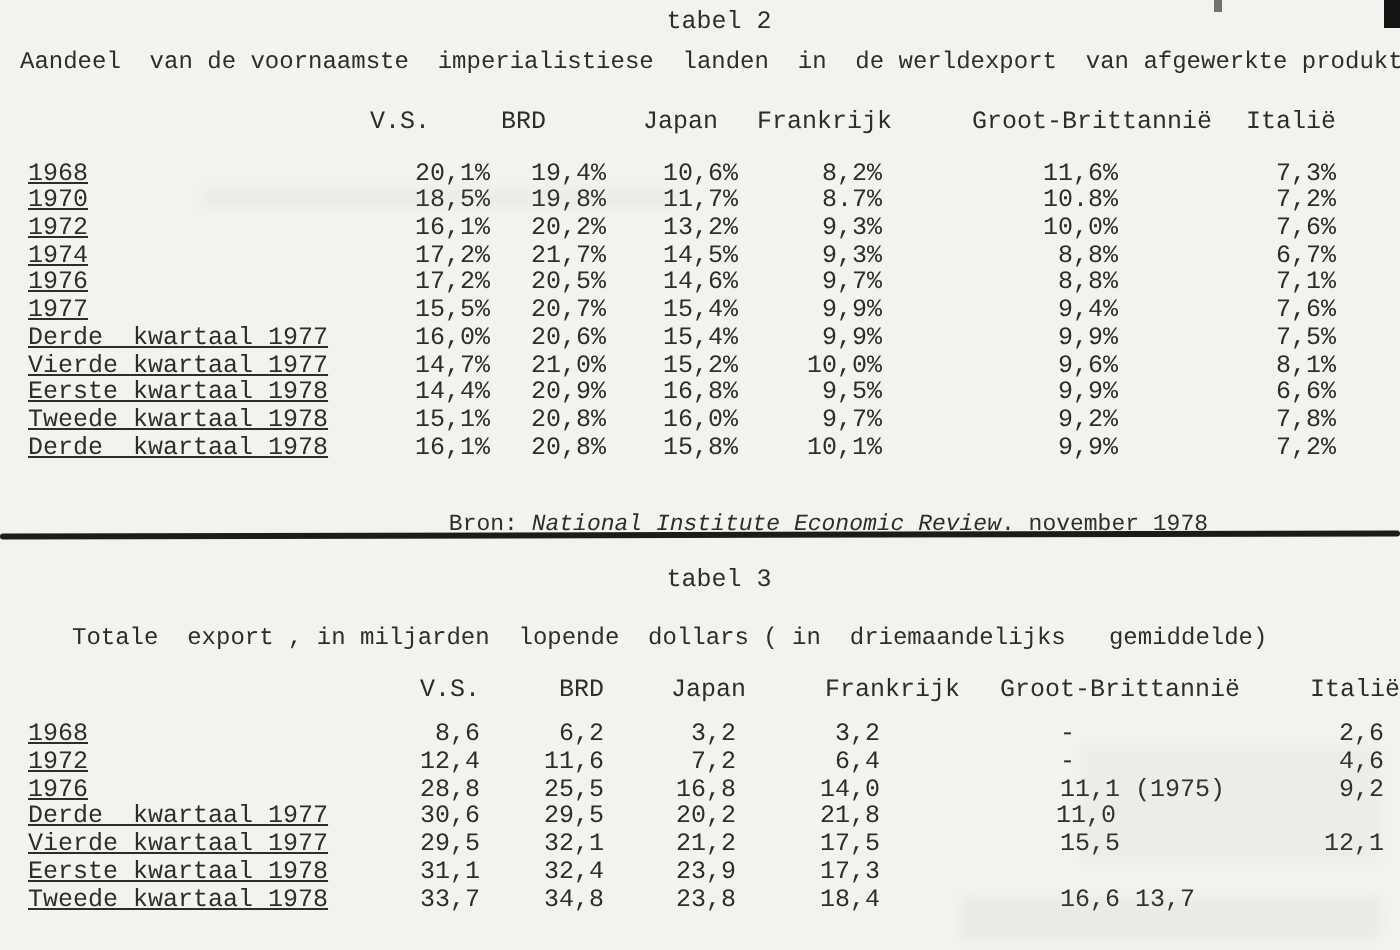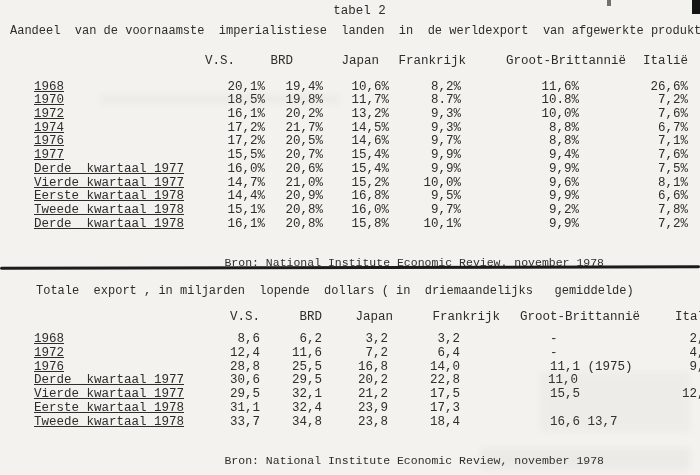--- a/index.html
+++ b/index.html
@@ -18,21 +18,21 @@
   .smudge{position:absolute;background:#8a8a84;filter:blur(3px);}
   .smudge.s1{left:100px;top:94px;width:240px;height:10px;opacity:.06;}
   .smudge.s2{left:540px;top:372px;width:150px;height:60px;opacity:.05;}
   .smudge.s3{left:480px;top:448px;width:210px;height:22px;opacity:.07;}
 
   .title{text-align:center;height:14px;line-height:14px;white-space:pre;margin-left:19px;}
   .subtitle{white-space:pre;font-size:12px;height:13px;line-height:13px;}
   #t2 .subtitle{margin-top:7px;padding-left:10px;}
   #t3 .subtitle{margin-top:16px;padding-left:36px;}
 
-  .thead,.trow{display:grid;height:13.7px;line-height:13.7px;padding-left:20px;}
+  .thead,.trow{display:grid;height:13.7px;line-height:13.7px;}
   #t2 .thead,#t2 .trow{grid-template-columns:196px 49px 58px 66px 72px 118px 109px;}
   #t3 .thead,#t3 .trow{grid-template-columns:196px 44px 62px 66px 72px 118px 134px;}
   #t3 .trow{height:13.8px;line-height:13.8px;}
   #t2 .thead{margin-top:17px;}
   #t3 .thead{margin-top:13px;}
   #t2 .tbody{margin-top:12px;}
   #t3 .tbody{margin-top:8px;}
 
   .c{white-space:pre;text-align:right;overflow:visible;}
   .c.label{text-align:left;padding-left:14px;text-decoration:underline;}
@@ -47,21 +47,21 @@
   #t3 .thead > :nth-child(5){transform:translateX(40px);}
   #t3 .thead > :nth-child(6){transform:translateX(60px);}
   #t3 .thead > :nth-child(7){transform:translateX(8px);}
 
   
   #t3 .v4{text-align:left;padding-left:90px;}
 
   .source{margin-left:183px;font-size:11.5px;height:13px;line-height:13px;white-space:pre;}
   #t2 .source{margin-top:12px;}
   #t3 .source{margin-top:11px;}
-  .journal{}
+  .journal{font-style:italic;}
 
   .rule{margin-top:10px;height:3px;background:#1b1b1b;transform:rotate(-0.12deg);border-radius:2px;}
   #t3 .title{margin-top:14px;}
 </style>
 </head>
 <body>
 
 <div class="page">
 
   <div class="corner-mark"></div>
@@ -85,21 +85,21 @@
     </div>
 
     <div class="tbody">
         <div class="trow">
           <div class="c label">1968</div>
           <div class="c v0">20,1%</div>
           <div class="c v1">19,4%</div>
           <div class="c v2">10,6%</div>
           <div class="c v3">8,2%</div>
           <div class="c v4">11,6%</div>
-          <div class="c v5">26,6%</div>
+          <div class="c v5">7,3%</div>
         </div>
         <div class="trow">
           <div class="c label">1970</div>
           <div class="c v0">18,5%</div>
           <div class="c v1">19,8%</div>
           <div class="c v2">11,7%</div>
           <div class="c v3">8.7%</div>
           <div class="c v4">10.8%</div>
           <div class="c v5">7,2%</div>
         </div>
@@ -187,20 +187,21 @@
       </div>
 
     <div class="source">
       <span>Bron: </span><span class="journal">National Institute Economic Review</span><span>. november 1978</span>
     </div>
   </section>
 
   <div class="rule"></div>
 
   <section class="tbl" id="t3">
+    <div class="title">tabel 3</div>
     <div class="subtitle">Totale  export , in miljarden  lopende  dollars ( in  driemaandelijks   gemiddelde)</div>
 
     <div class="thead">
       <div class="c label"></div>
       <div class="c">V.S.</div>
       <div class="c">BRD</div>
       <div class="c">Japan</div>
       <div class="c">Frankrijk</div>
       <div class="c">Groot-Brittannië</div>
       <div class="c">Italië</div>
@@ -232,21 +233,21 @@
           <div class="c v2">16,8</div>
           <div class="c v3">14,0</div>
           <div class="c v4">11,1 (1975)</div>
           <div class="c v5">9,2</div>
         </div>
         <div class="trow">
           <div class="c label">Derde  kwartaal 1977</div>
           <div class="c v0">30,6</div>
           <div class="c v1">29,5</div>
           <div class="c v2">20,2</div>
-          <div class="c v3">22,8</div>
+          <div class="c v3">21,8</div>
           <div class="c v5">11,0</div>
         </div>
         <div class="trow">
           <div class="c label">Vierde kwartaal 1977</div>
           <div class="c v0">29,5</div>
           <div class="c v1">32,1</div>
           <div class="c v2">21,2</div>
           <div class="c v3">17,5</div>
           <div class="c v4">15,5</div>
           <div class="c v5">12,1</div>

